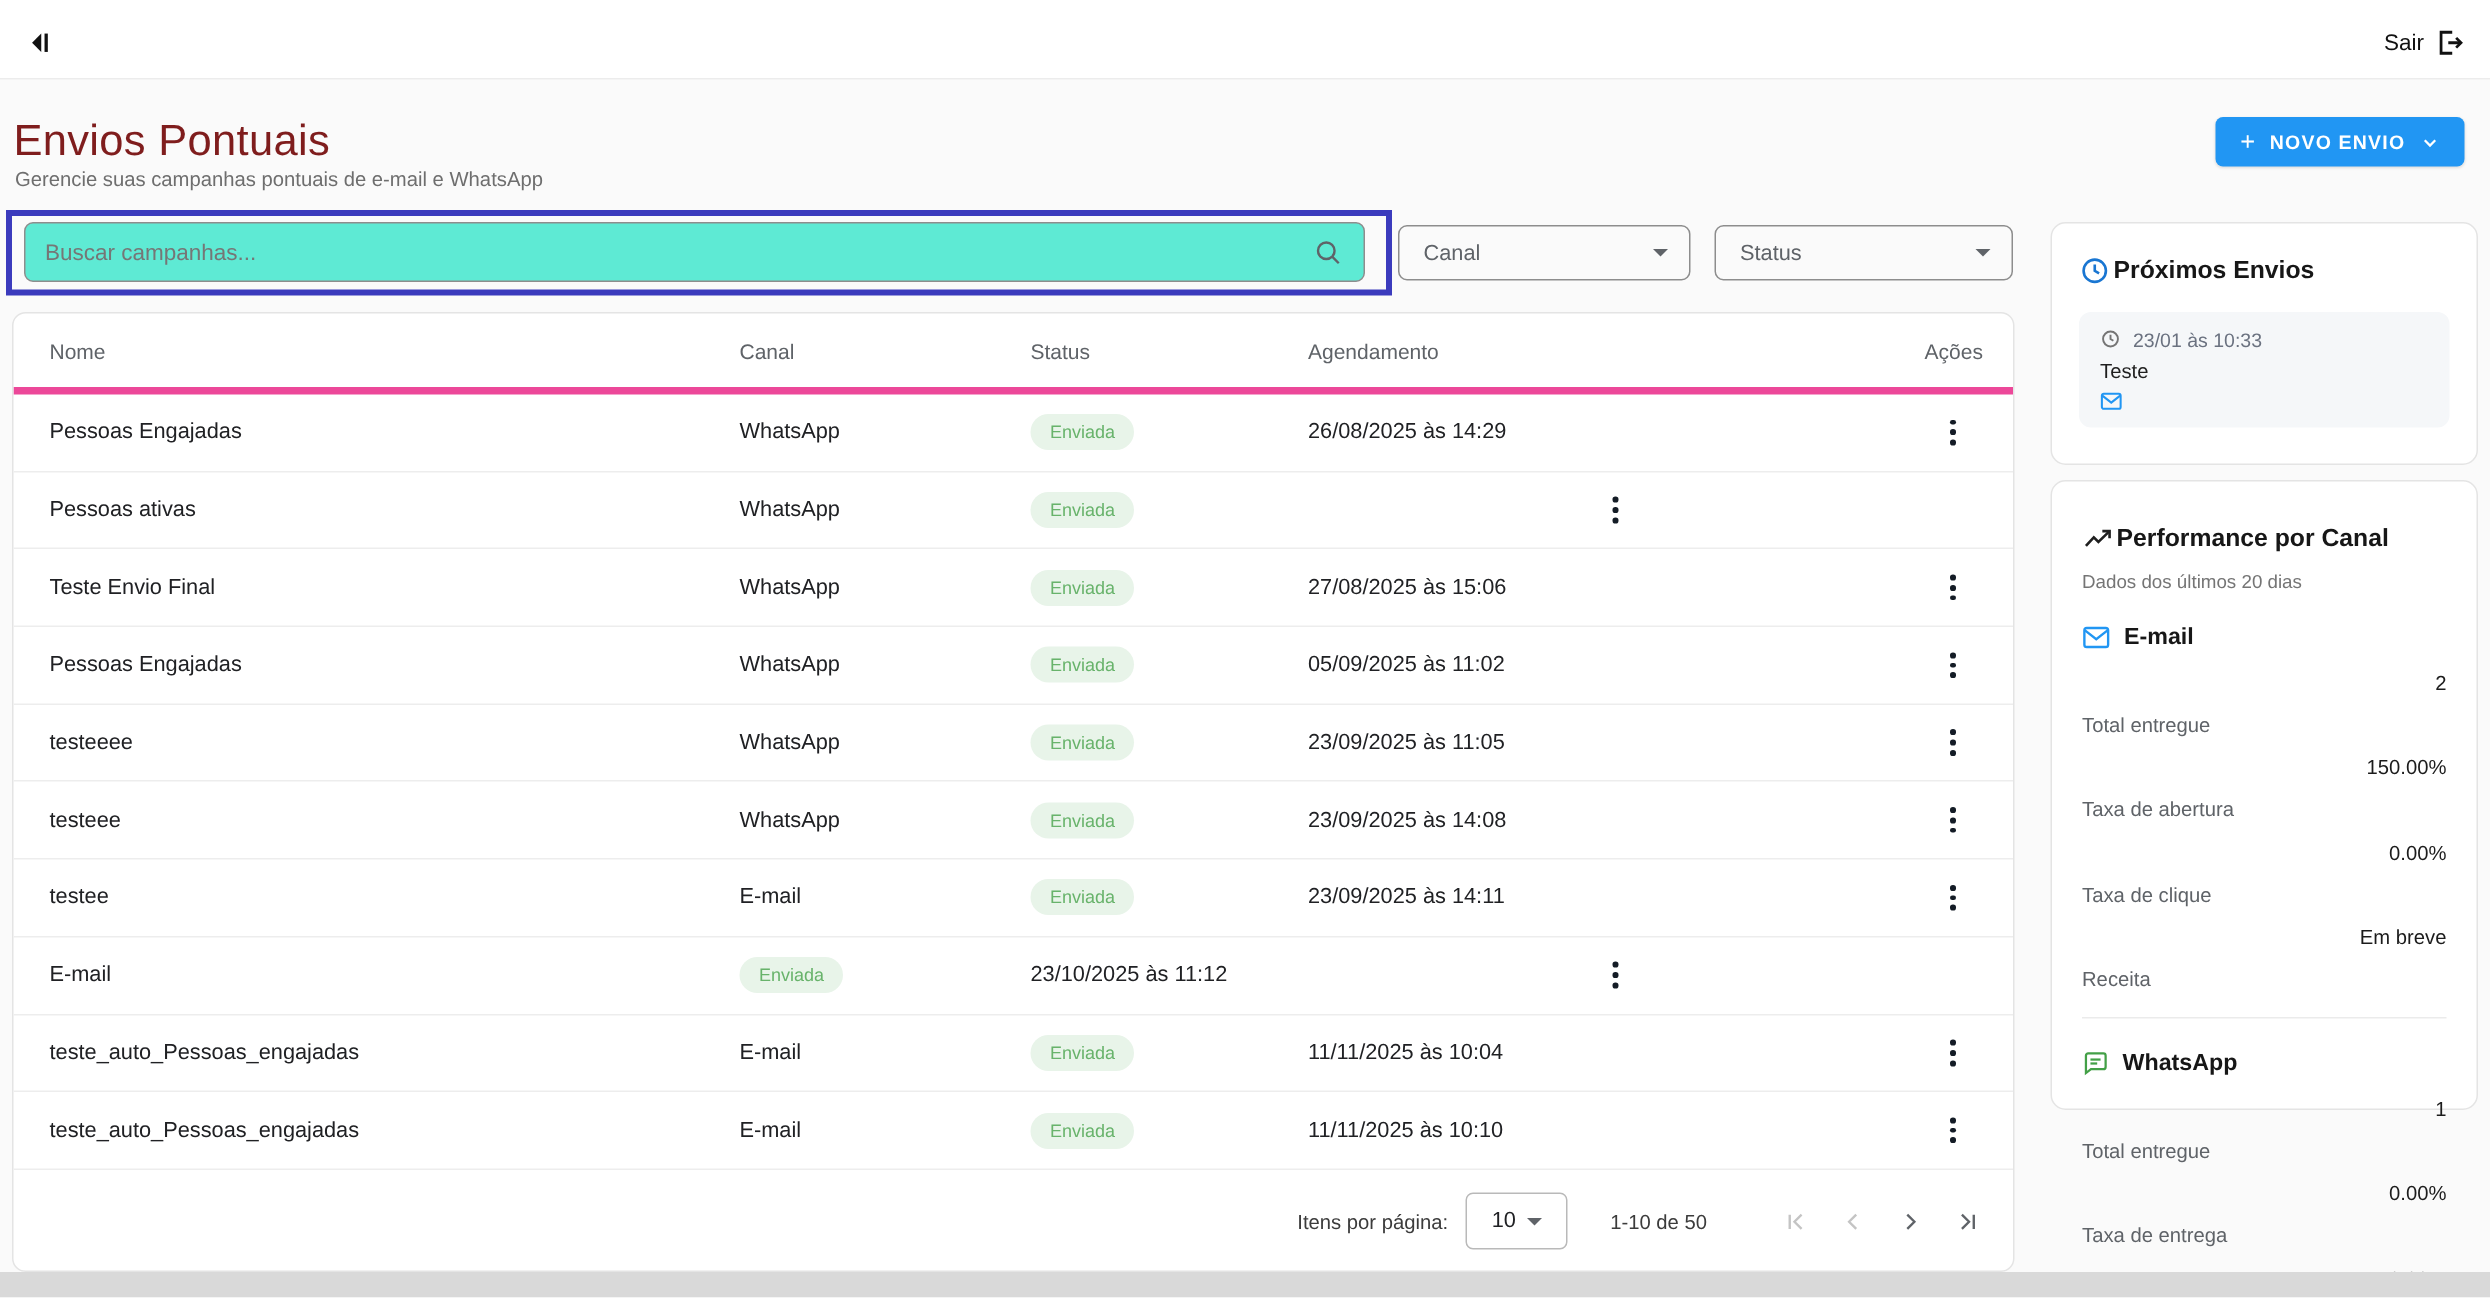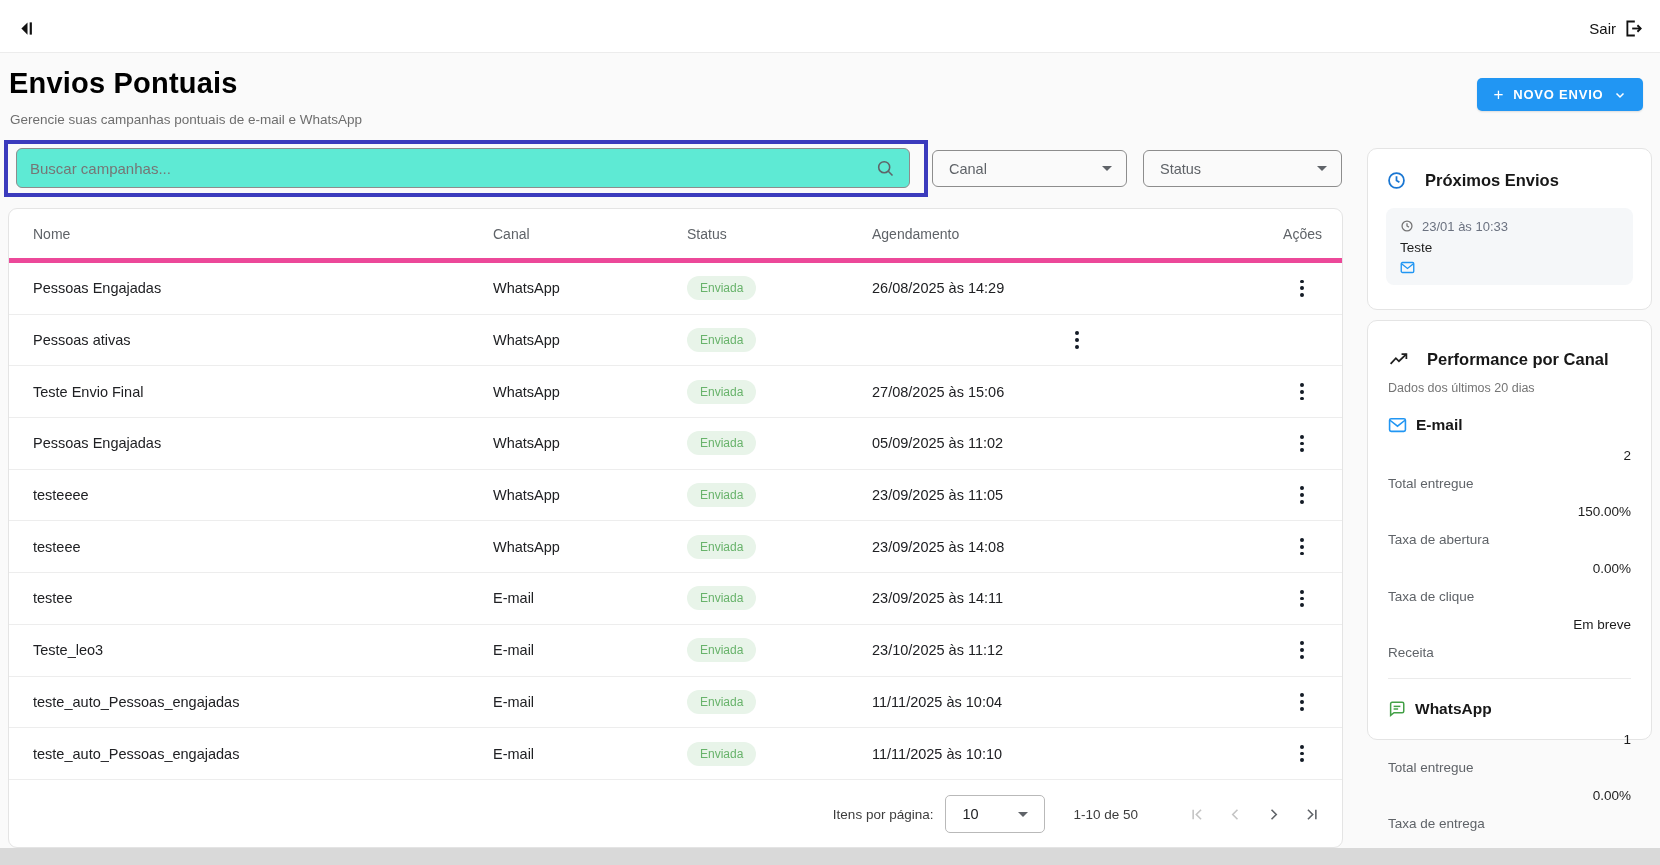--- a/index.html
+++ b/index.html
@@ -20,21 +20,21 @@
     position:absolute; left:12px; top:13px; width:30px; height:30px;
     background:none; border:none; cursor:pointer; display:flex; align-items:center; justify-content:center;
   }
   .logout {
     position:absolute; right:16px; top:13px; height:30px;
     display:flex; align-items:center; gap:7px;
     background:none; border:none; cursor:pointer;
     font-family:inherit; font-size:15px; color:#111111;
   }
   
-  .page-title { position:absolute; left:9px; top:67px; font-size:29px; font-weight:700; color:#000000; letter-spacing:0.2px; }
+  .page-title { position:absolute; left:9px; top:78px; font-size:29px; font-weight:400; color:#7f1d1d; letter-spacing:0.2px; }
   .page-subtitle { position:absolute; left:10px; top:112px; font-size:13.5px; color:#6e6e6e; }
   .new-send-btn {
     position:absolute; left:1477px; top:78px; width:166px; height:33px;
     background:#2196f3; color:#ffffff; border:none; border-radius:5px;
     display:flex; align-items:center; justify-content:center; gap:9px;
     font-family:inherit; font-size:13px; font-weight:bold; letter-spacing:0.8px;
     cursor:pointer; box-shadow:0 1px 2px rgba(0,0,0,0.12);
   }
   .new-send-btn .plus { font-size:17px; font-weight:400; line-height:1; }
   
@@ -82,35 +82,35 @@
     display:flex; flex-direction:column; align-items:center; gap:3px; padding:6px 8px;
   }
   .kebab i { width:3.8px; height:3.8px; border-radius:50%; background:#141c26; }
   
   .paginator {
     height:69px; display:flex; align-items:center; justify-content:flex-end;
     padding-right:20px; font-size:13.5px; color:#3c3c3c;
   }
   .pag-label { margin-right:12px; }
   .pag-select {
-    width:100px; height:38px; border:1px solid #b9b9b9; border-radius:5px; background:#ffffff;
+    width:68px; height:38px; border:1px solid #b9b9b9; border-radius:5px; background:#ffffff;
     display:flex; align-items:center; justify-content:space-between; padding:0 16px;
     font-family:inherit; font-size:14.5px; color:#202124; cursor:pointer; margin-right:28px;
   }
   .pag-range { margin-right:48px; }
   .pag-nav { display:flex; align-items:center; gap:16px; }
   .pag-btn { background:none; border:none; cursor:pointer; width:22px; height:22px; display:flex; align-items:center; justify-content:center; }
   
   .side-card {
     position:absolute; left:1367px; width:285px;
     background:#ffffff; border:1px solid #e4e4e4; border-radius:10px;
   }
   .card-upcoming { top:148px; height:162px; padding:21px 18px; }
   .card-perf { top:320px; height:420px; padding:28px 20px 20px 20px; }
-  .card-title-row { display:flex; align-items:center; gap:18px; }
+  .card-title-row { display:flex; align-items:center; gap:2px; }
   .card-title { font-size:16.5px; font-weight:bold; color:#171717; }
   .upcoming-item { margin-top:17px; background:#f5f7f9; border-radius:8px; padding:11px 14px; }
   .upcoming-when { display:flex; align-items:flex-start; gap:8px; font-size:13px; color:#6b7280; }
   .upcoming-name { margin-top:6px; font-size:13.5px; color:#1f1f1f; }
   .upcoming-channel { margin-top:6px; display:flex; }
   .perf-subtitle { margin-top:11px; font-size:12.5px; color:#757575; }
   .perf-section-head { display:flex; align-items:center; gap:9px; margin-top:21px; }
   .perf-section-title { font-size:15.5px; font-weight:bold; color:#171717; }
   .stat-row { display:flex; justify-content:space-between; margin-top:13.5px; font-size:13.5px; }
   .stat-label { color:#5f6368;margin-top:28px; }
@@ -273,21 +273,20 @@
           <span class="status-pill">Enviada</span>
         </span>
       <span>23/09/2025 às 14:11</span>
       <button class="kebab">
         <i></i>
           <i></i>
           <i></i>
       </button>
     </div>
       <div class="tgrid trow">
-      <span>Teste_leo3</span>
       <span>E-mail</span>
       <span class="pill-cell">
           <span class="status-pill">Enviada</span>
         </span>
       <span>23/10/2025 às 11:12</span>
       <button class="kebab">
         <i></i>
           <i></i>
           <i></i>
       </button>

